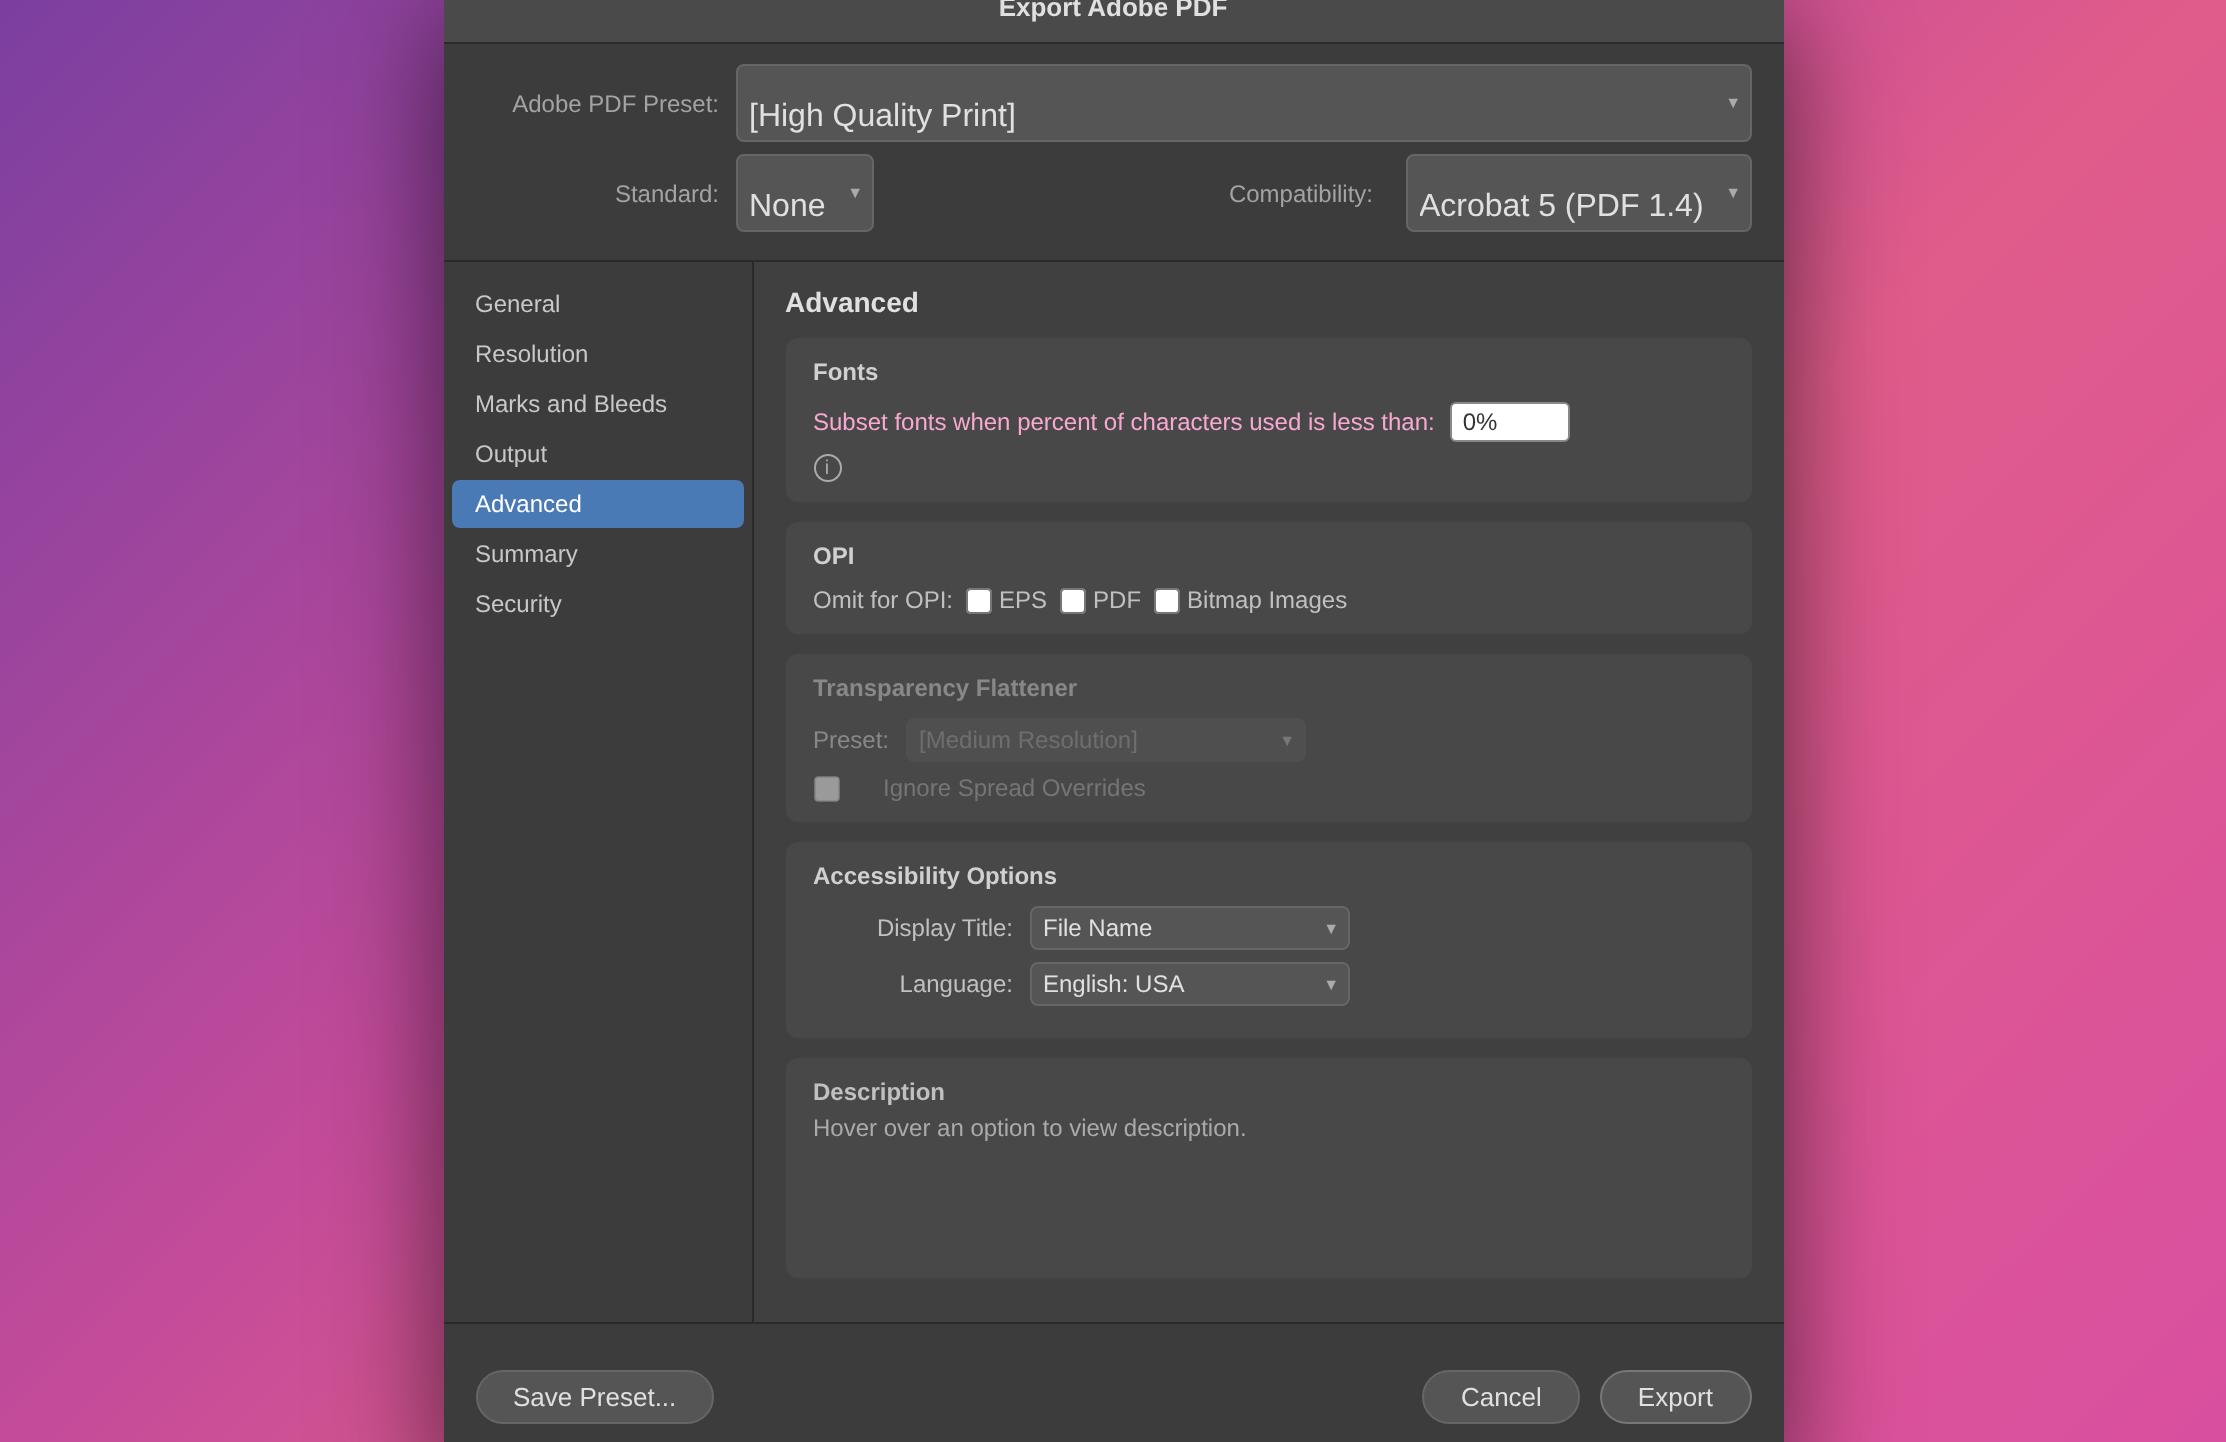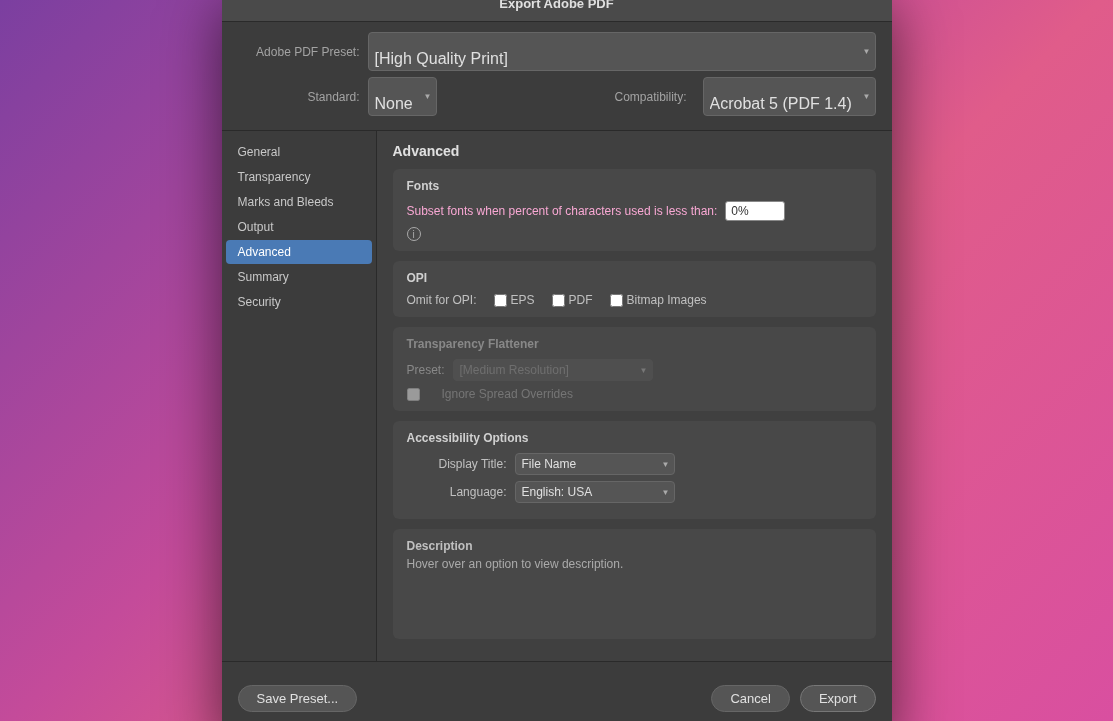--- a/index.html
+++ b/index.html
@@ -195,21 +195,21 @@
       display: inline-flex;
       align-items: center;
       justify-content: center;
       font-size: 10px;
       color: #aaa;
       flex-shrink: 0;
     }
 
     .opi-row {
       display: flex;
-      gap: 17px;
+      gap: 6px;
       font-size: 12px;
       color: #c0c0c0;
     }
 
     .checkbox-group {
       display: flex;
       align-items: center;
       gap: 4px;
     }
 
@@ -416,21 +416,21 @@
     </div>
   </div>
 
   <div class="main-content">
 
     <div class="sidebar">
       <div class="sidebar-item">
         <span>General</span>
       </div>
       <div class="sidebar-item">
-        <span>Transparency</span>
+        <span>Resolution</span>
       </div>
       <div class="sidebar-item">
         <span>Marks and Bleeds</span>
       </div>
       <div class="sidebar-item">
         <span>Output</span>
       </div>
       <div class="sidebar-item active">
         <span>Advanced</span>
       </div>

